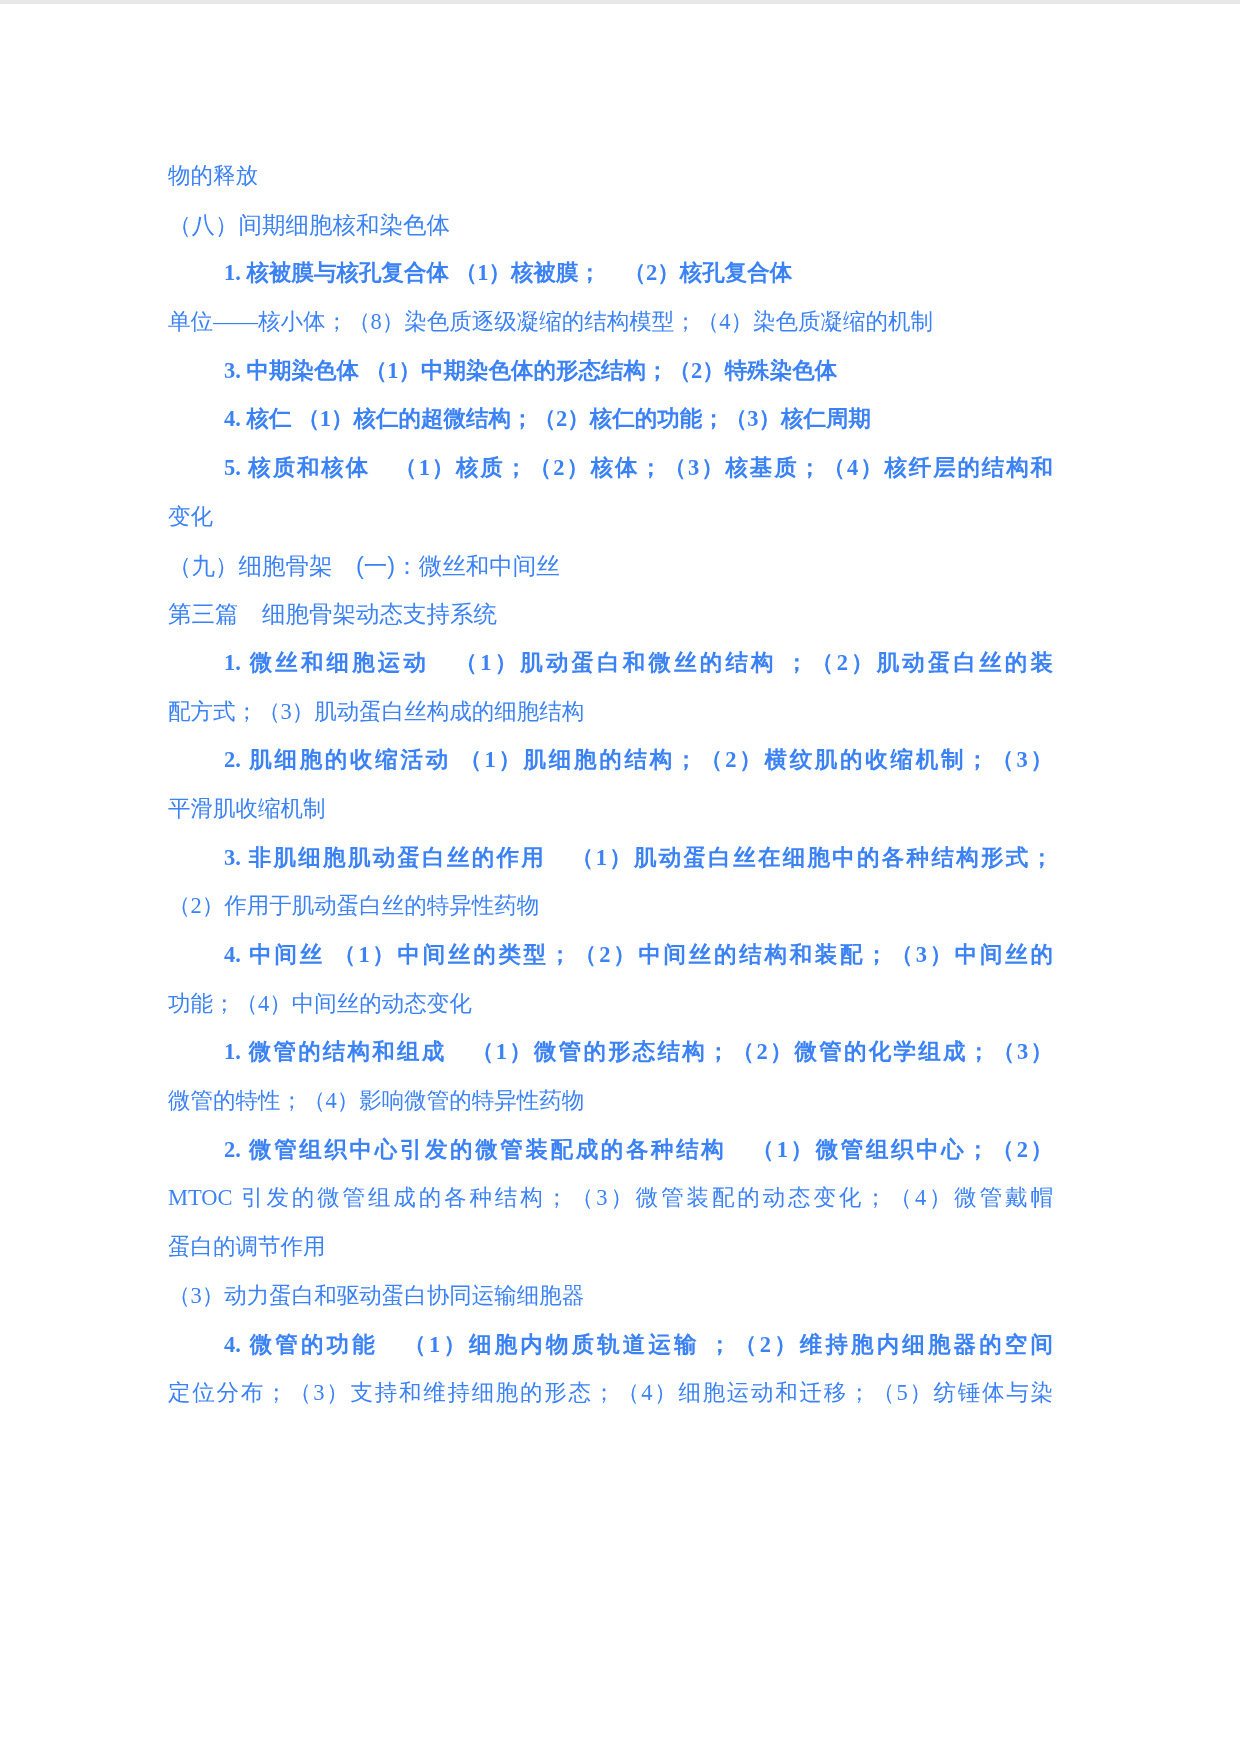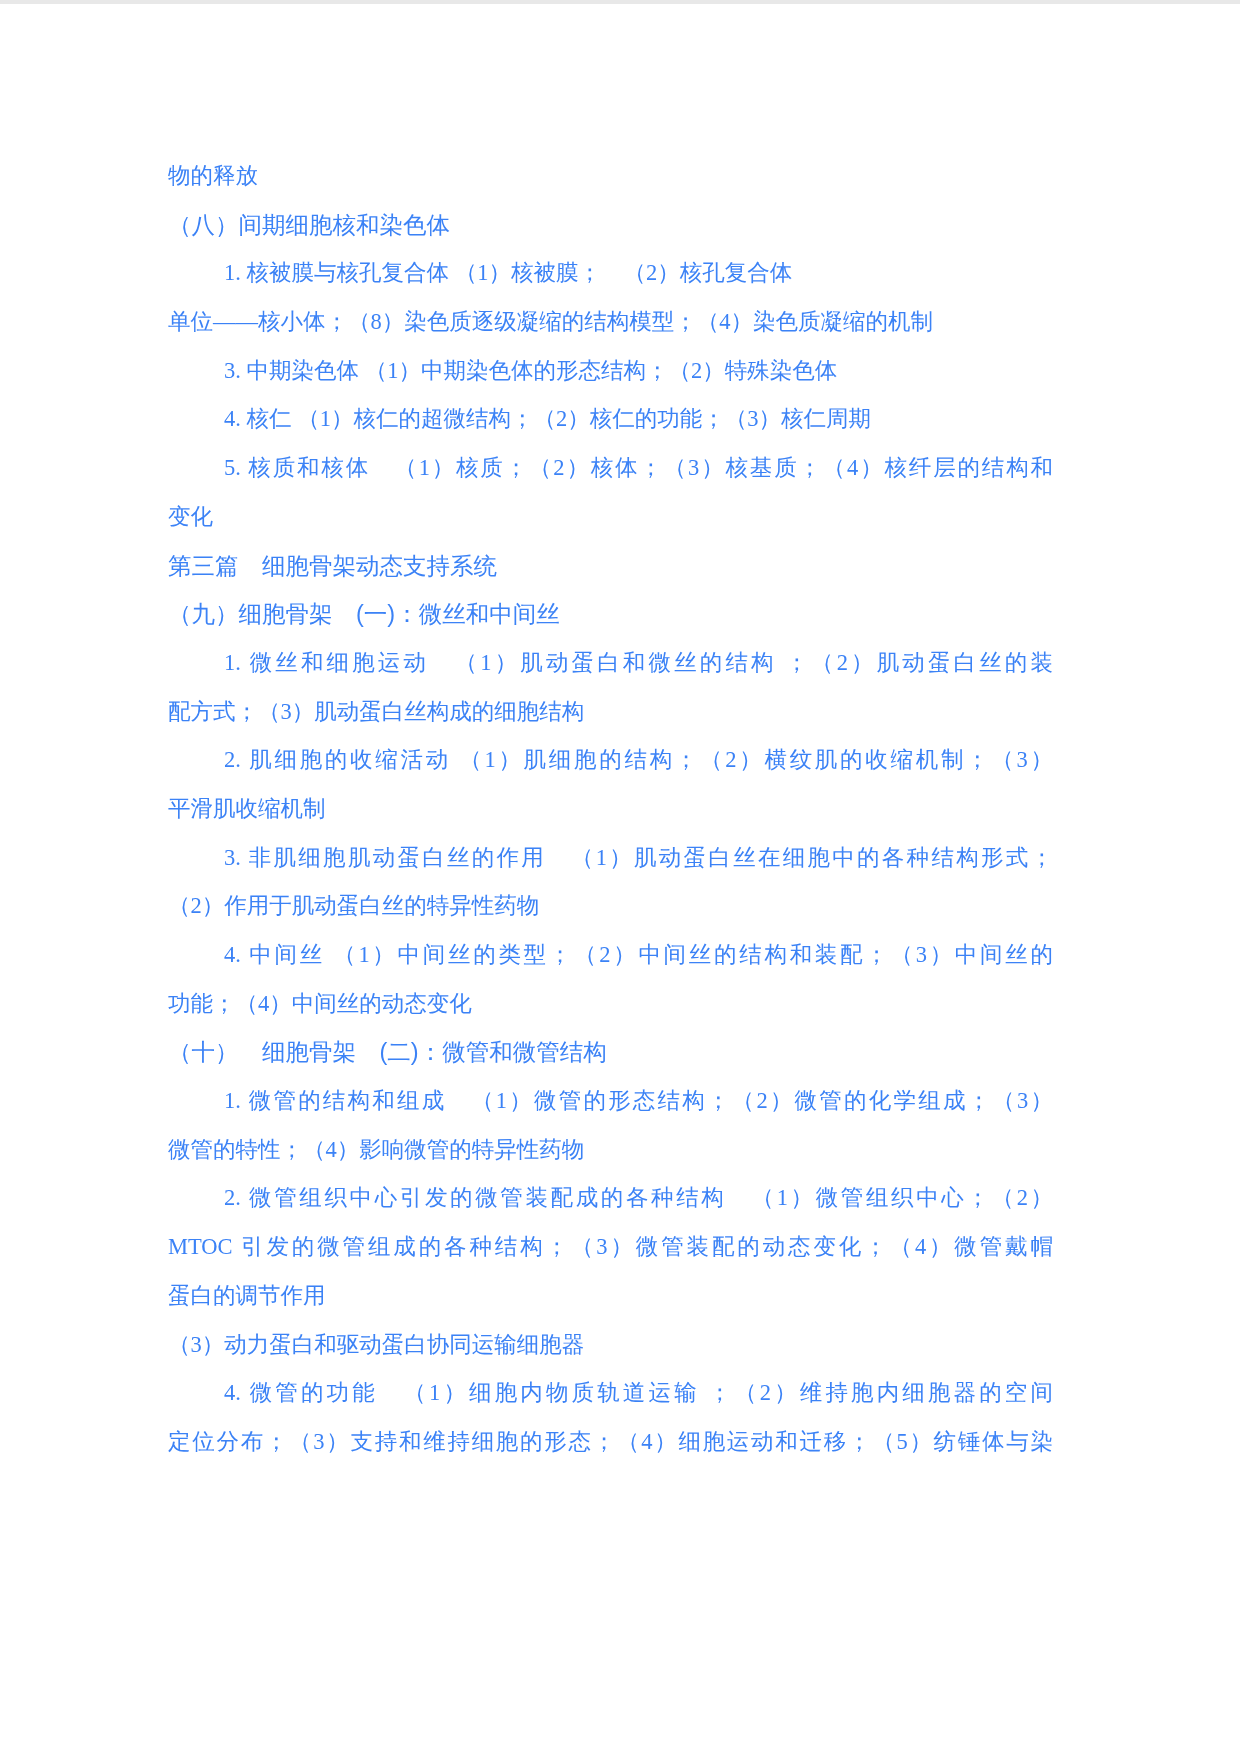--- a/index.html
+++ b/index.html
@@ -25,20 +25,21 @@
   }
   .line {
     font-size: 22.5px;
     line-height: 48.7px;
     height: 48.7px;
     white-space: pre-wrap;
     overflow: hidden;
   }
   .line.indent {
     padding-left: 56px;
+    font-weight: bold;
   }
   .line.justify {
     text-align: justify;
     text-align-last: justify;
   }
   .line.heading {
     font-family: "Liberation Sans", "DejaVu Sans", sans-serif;
     font-weight: 400;
     font-size: 23.5px;
   }
@@ -49,31 +50,30 @@
 <div class="page">
   <div class="content">
       <div class="line">物的释放</div>
       <div class="line heading">（八）间期细胞核和染色体</div>
       <div class="line indent">1. 核被膜与核孔复合体 （1）核被膜；　（2）核孔复合体</div>
       <div class="line">单位——核小体；（8）染色质逐级凝缩的结构模型；（4）染色质凝缩的机制</div>
       <div class="line indent">3. 中期染色体 （1）中期染色体的形态结构；（2）特殊染色体</div>
       <div class="line indent">4. 核仁 （1）核仁的超微结构；（2）核仁的功能；（3）核仁周期</div>
       <div class="line indent justify">5. 核质和核体　（1）核质；（2）核体；（3）核基质；（4）核纤层的结构和</div>
       <div class="line">变化</div>
+      <div class="line heading">（九）细胞骨架　(一)：微丝和中间丝</div>
       <div class="line heading">第三篇　细胞骨架动态支持系统</div>
-      <div class="line heading">（九）细胞骨架　(一)：微丝和中间丝</div>
       <div class="line indent justify">1. 微丝和细胞运动　（1）肌动蛋白和微丝的结构 ；（2）肌动蛋白丝的装</div>
       <div class="line">配方式；（3）肌动蛋白丝构成的细胞结构</div>
       <div class="line indent justify">2. 肌细胞的收缩活动 （1）肌细胞的结构；（2）横纹肌的收缩机制；（3）</div>
       <div class="line">平滑肌收缩机制</div>
       <div class="line indent justify">3. 非肌细胞肌动蛋白丝的作用　（1）肌动蛋白丝在细胞中的各种结构形式；</div>
       <div class="line">（2）作用于肌动蛋白丝的特异性药物</div>
       <div class="line indent justify">4. 中间丝 （1）中间丝的类型；（2）中间丝的结构和装配；（3）中间丝的</div>
       <div class="line">功能；（4）中间丝的动态变化</div>
-      <div class="line heading">（十）　细胞骨架　(二)：微管和微管结构</div>
       <div class="line indent justify">1. 微管的结构和组成　（1）微管的形态结构；（2）微管的化学组成；（3）</div>
       <div class="line">微管的特性；（4）影响微管的特异性药物</div>
       <div class="line indent justify">2. 微管组织中心引发的微管装配成的各种结构　（1）微管组织中心；（2）</div>
       <div class="line justify">MTOC 引发的微管组成的各种结构；（3）微管装配的动态变化；（4）微管戴帽</div>
       <div class="line">蛋白的调节作用</div>
       <div class="line">（3）动力蛋白和驱动蛋白协同运输细胞器</div>
       <div class="line indent justify">4. 微管的功能　（1）细胞内物质轨道运输 ；（2）维持胞内细胞器的空间</div>
       <div class="line justify">定位分布；（3）支持和维持细胞的形态；（4）细胞运动和迁移；（5）纺锤体与染</div>
     </div>
 </div>

